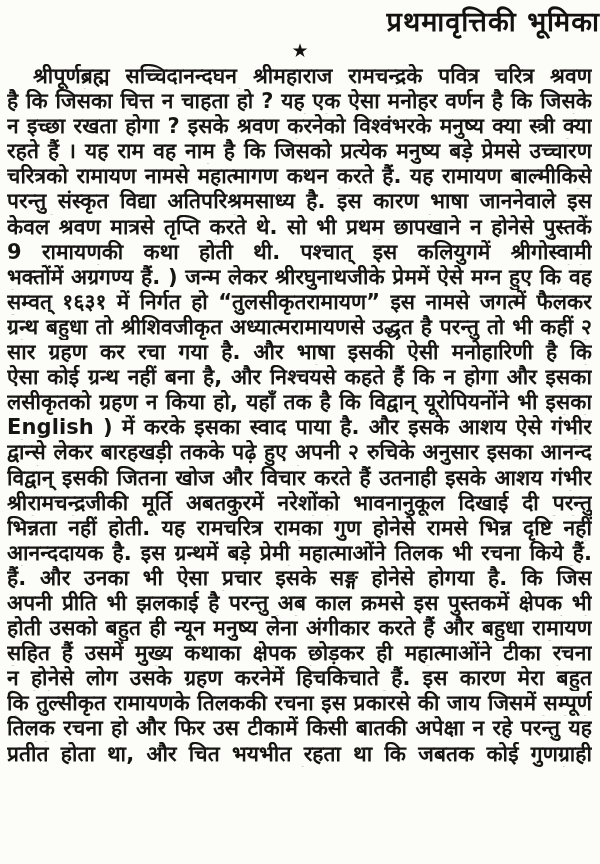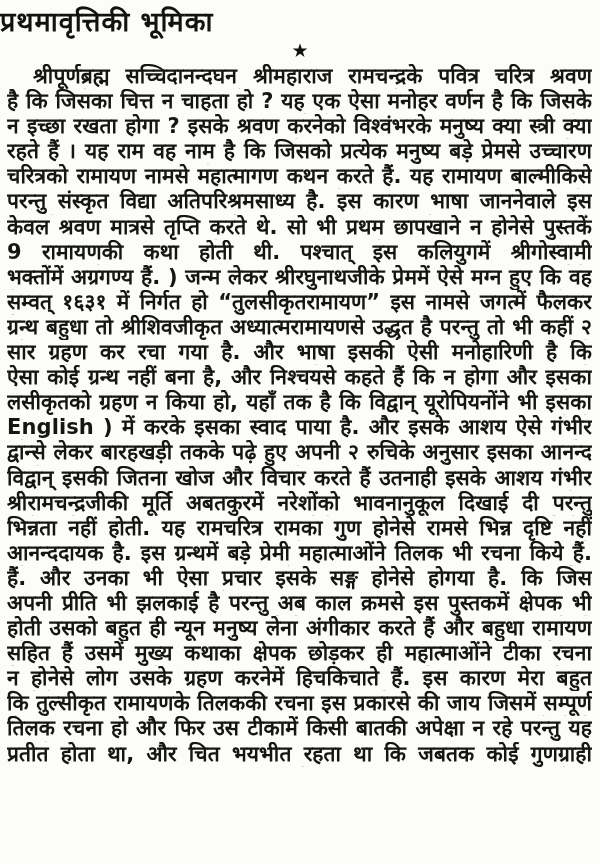--- a/index.html
+++ b/index.html
@@ -14,21 +14,21 @@
     height: 864px;
     margin: 0 auto;
     background: #fcfcf9;
     color: #161513;
     overflow: hidden;
     box-sizing: border-box;
   }
   .page-title {
     margin: 0;
     padding-top: 6px;
-    text-align: left;
+    text-align: right;
     font-size: 27px;
     line-height: 32px;
     font-weight: bold;
     letter-spacing: 1px;
     color: #141210;
   }
   .star-ornament {
     text-align: center;
     font-size: 19px;
     line-height: 22px;

